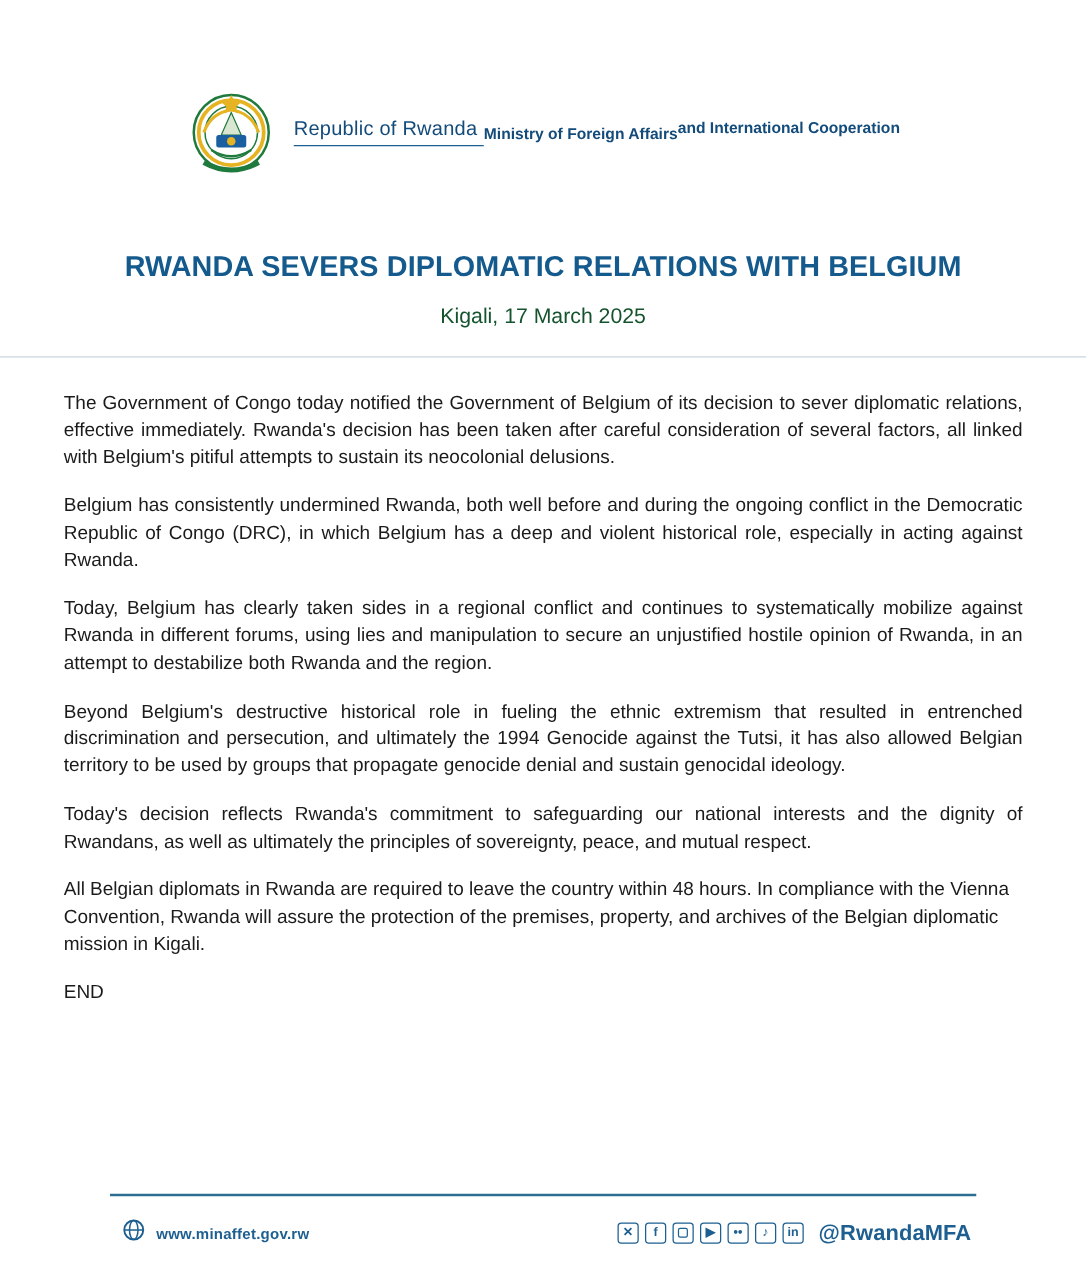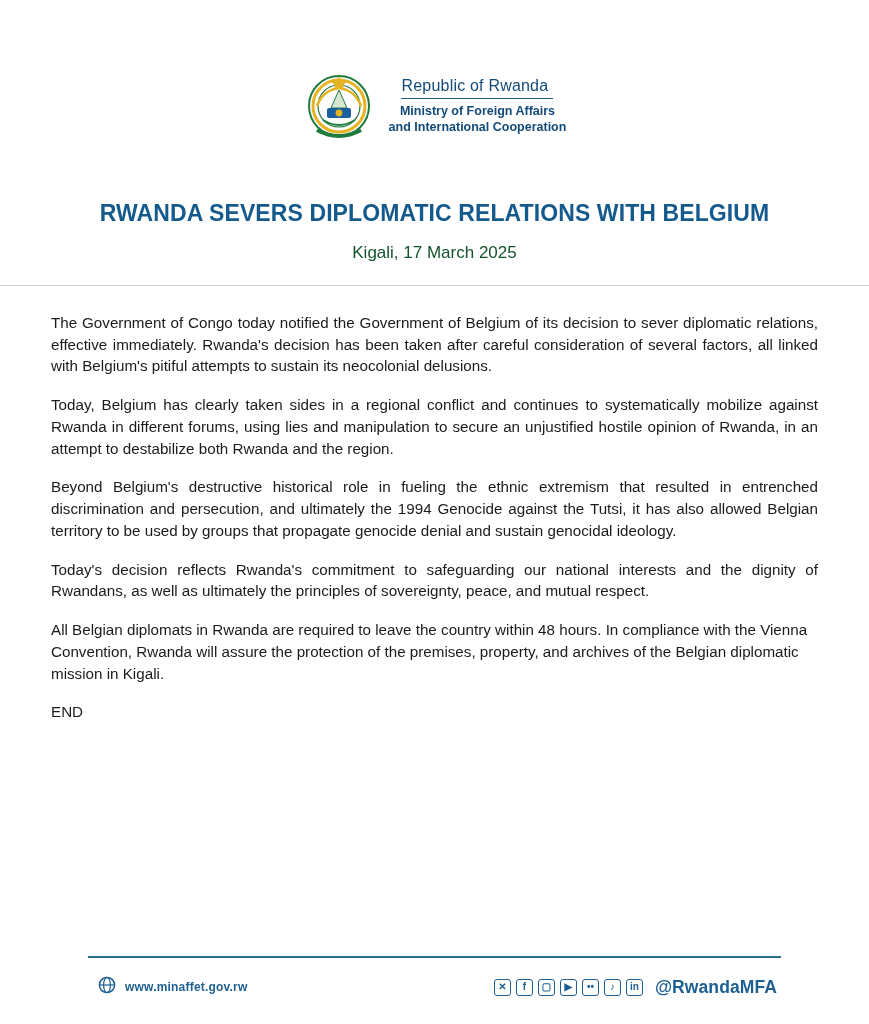--- a/index.html
+++ b/index.html
@@ -33,23 +33,21 @@
   .emblem {
     width: 72px;
     height: 76px;
     position: relative;
     flex: 0 0 auto;
   }
   .emblem svg { display: block; }
 
   .ministry-block {
     display: flex;
-    flex-direction: column;
     justify-content: center;
-    align-items: center;
   }
   .republic {
     font-size: 16px;
     color: #134b7a;
     letter-spacing: 0.2px;
     padding-bottom: 3px;
     border-bottom: 1.6px solid #1d5f91;
     width: 152px;
   }
   .ministry-line1, .ministry-line2 {
@@ -189,20 +187,21 @@
     </div>
   </div>
 
   <div class="title">RWANDA SEVERS DIPLOMATIC RELATIONS WITH BELGIUM</div>
   <div class="subtitle">Kigali, 17 March 2025</div>
 
   <div class="rule-top"></div>
 
   <div class="body-wrap">
     <p class="para">The Government of Congo today notified the Government of Belgium of its decision to sever diplomatic relations, effective immediately. Rwanda's decision has been taken after careful consideration of several factors, all linked with Belgium's pitiful attempts to sustain its neocolonial delusions.</p>
+    <p class="para">Belgium has consistently undermined Rwanda, both well before and during the ongoing conflict in the Democratic Republic of Congo (DRC), in which Belgium has a deep and violent historical role, especially in acting against Rwanda.</p>
     <p class="para">Today, Belgium has clearly taken sides in a regional conflict and continues to systematically mobilize against Rwanda in different forums, using lies and manipulation to secure an unjustified hostile opinion of Rwanda, in an attempt to destabilize both Rwanda and the region.</p>
     <p class="para">Beyond Belgium's destructive historical role in fueling the ethnic extremism that resulted in entrenched discrimination and persecution, and ultimately the 1994 Genocide against the Tutsi, it has also allowed Belgian territory to be used by groups that propagate genocide denial and sustain genocidal ideology.</p>
     <p class="para">Today's decision reflects Rwanda's commitment to safeguarding our national interests and the dignity of Rwandans, as well as ultimately the principles of sovereignty, peace, and mutual respect.</p>
     <p class="para last">All Belgian diplomats in Rwanda are required to leave the country within 48 hours. In compliance with the Vienna Convention, Rwanda will assure the protection of the premises, property, and archives of the Belgian diplomatic mission in Kigali.</p>
     <p class="end">END</p>
   </div>
 
   <div class="footer">
     <div class="footer-rule"></div>
     <div class="footer-row">

